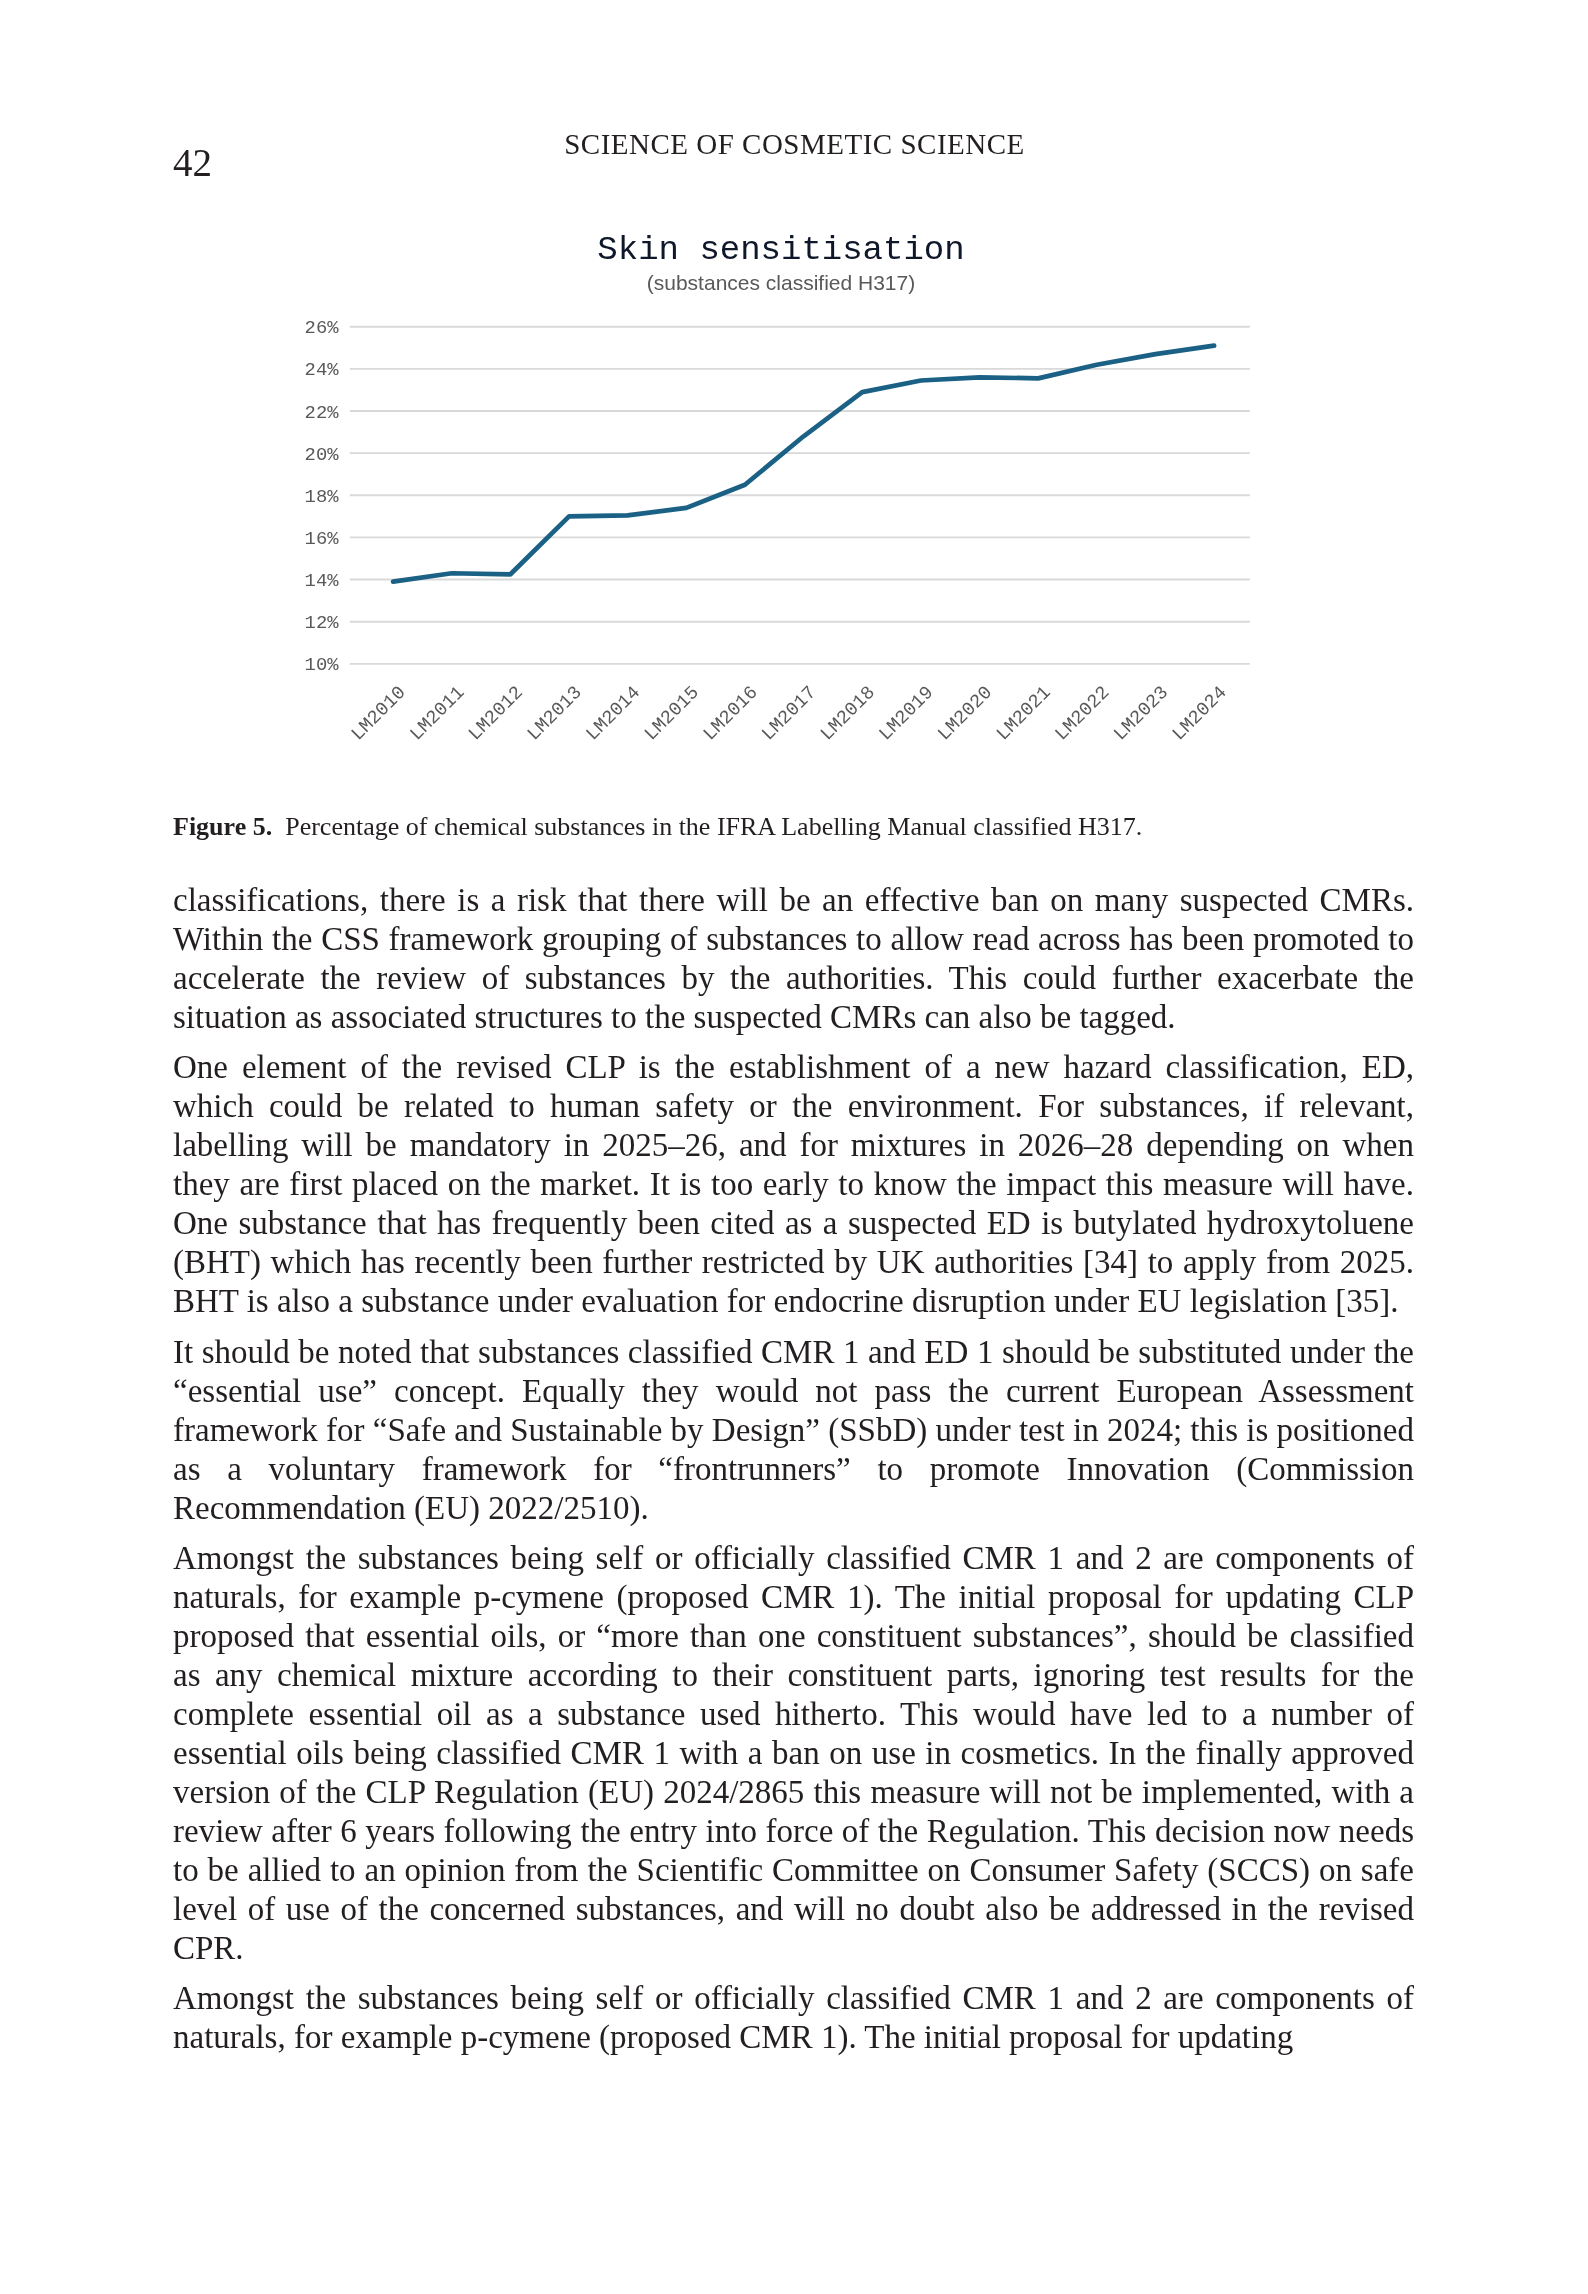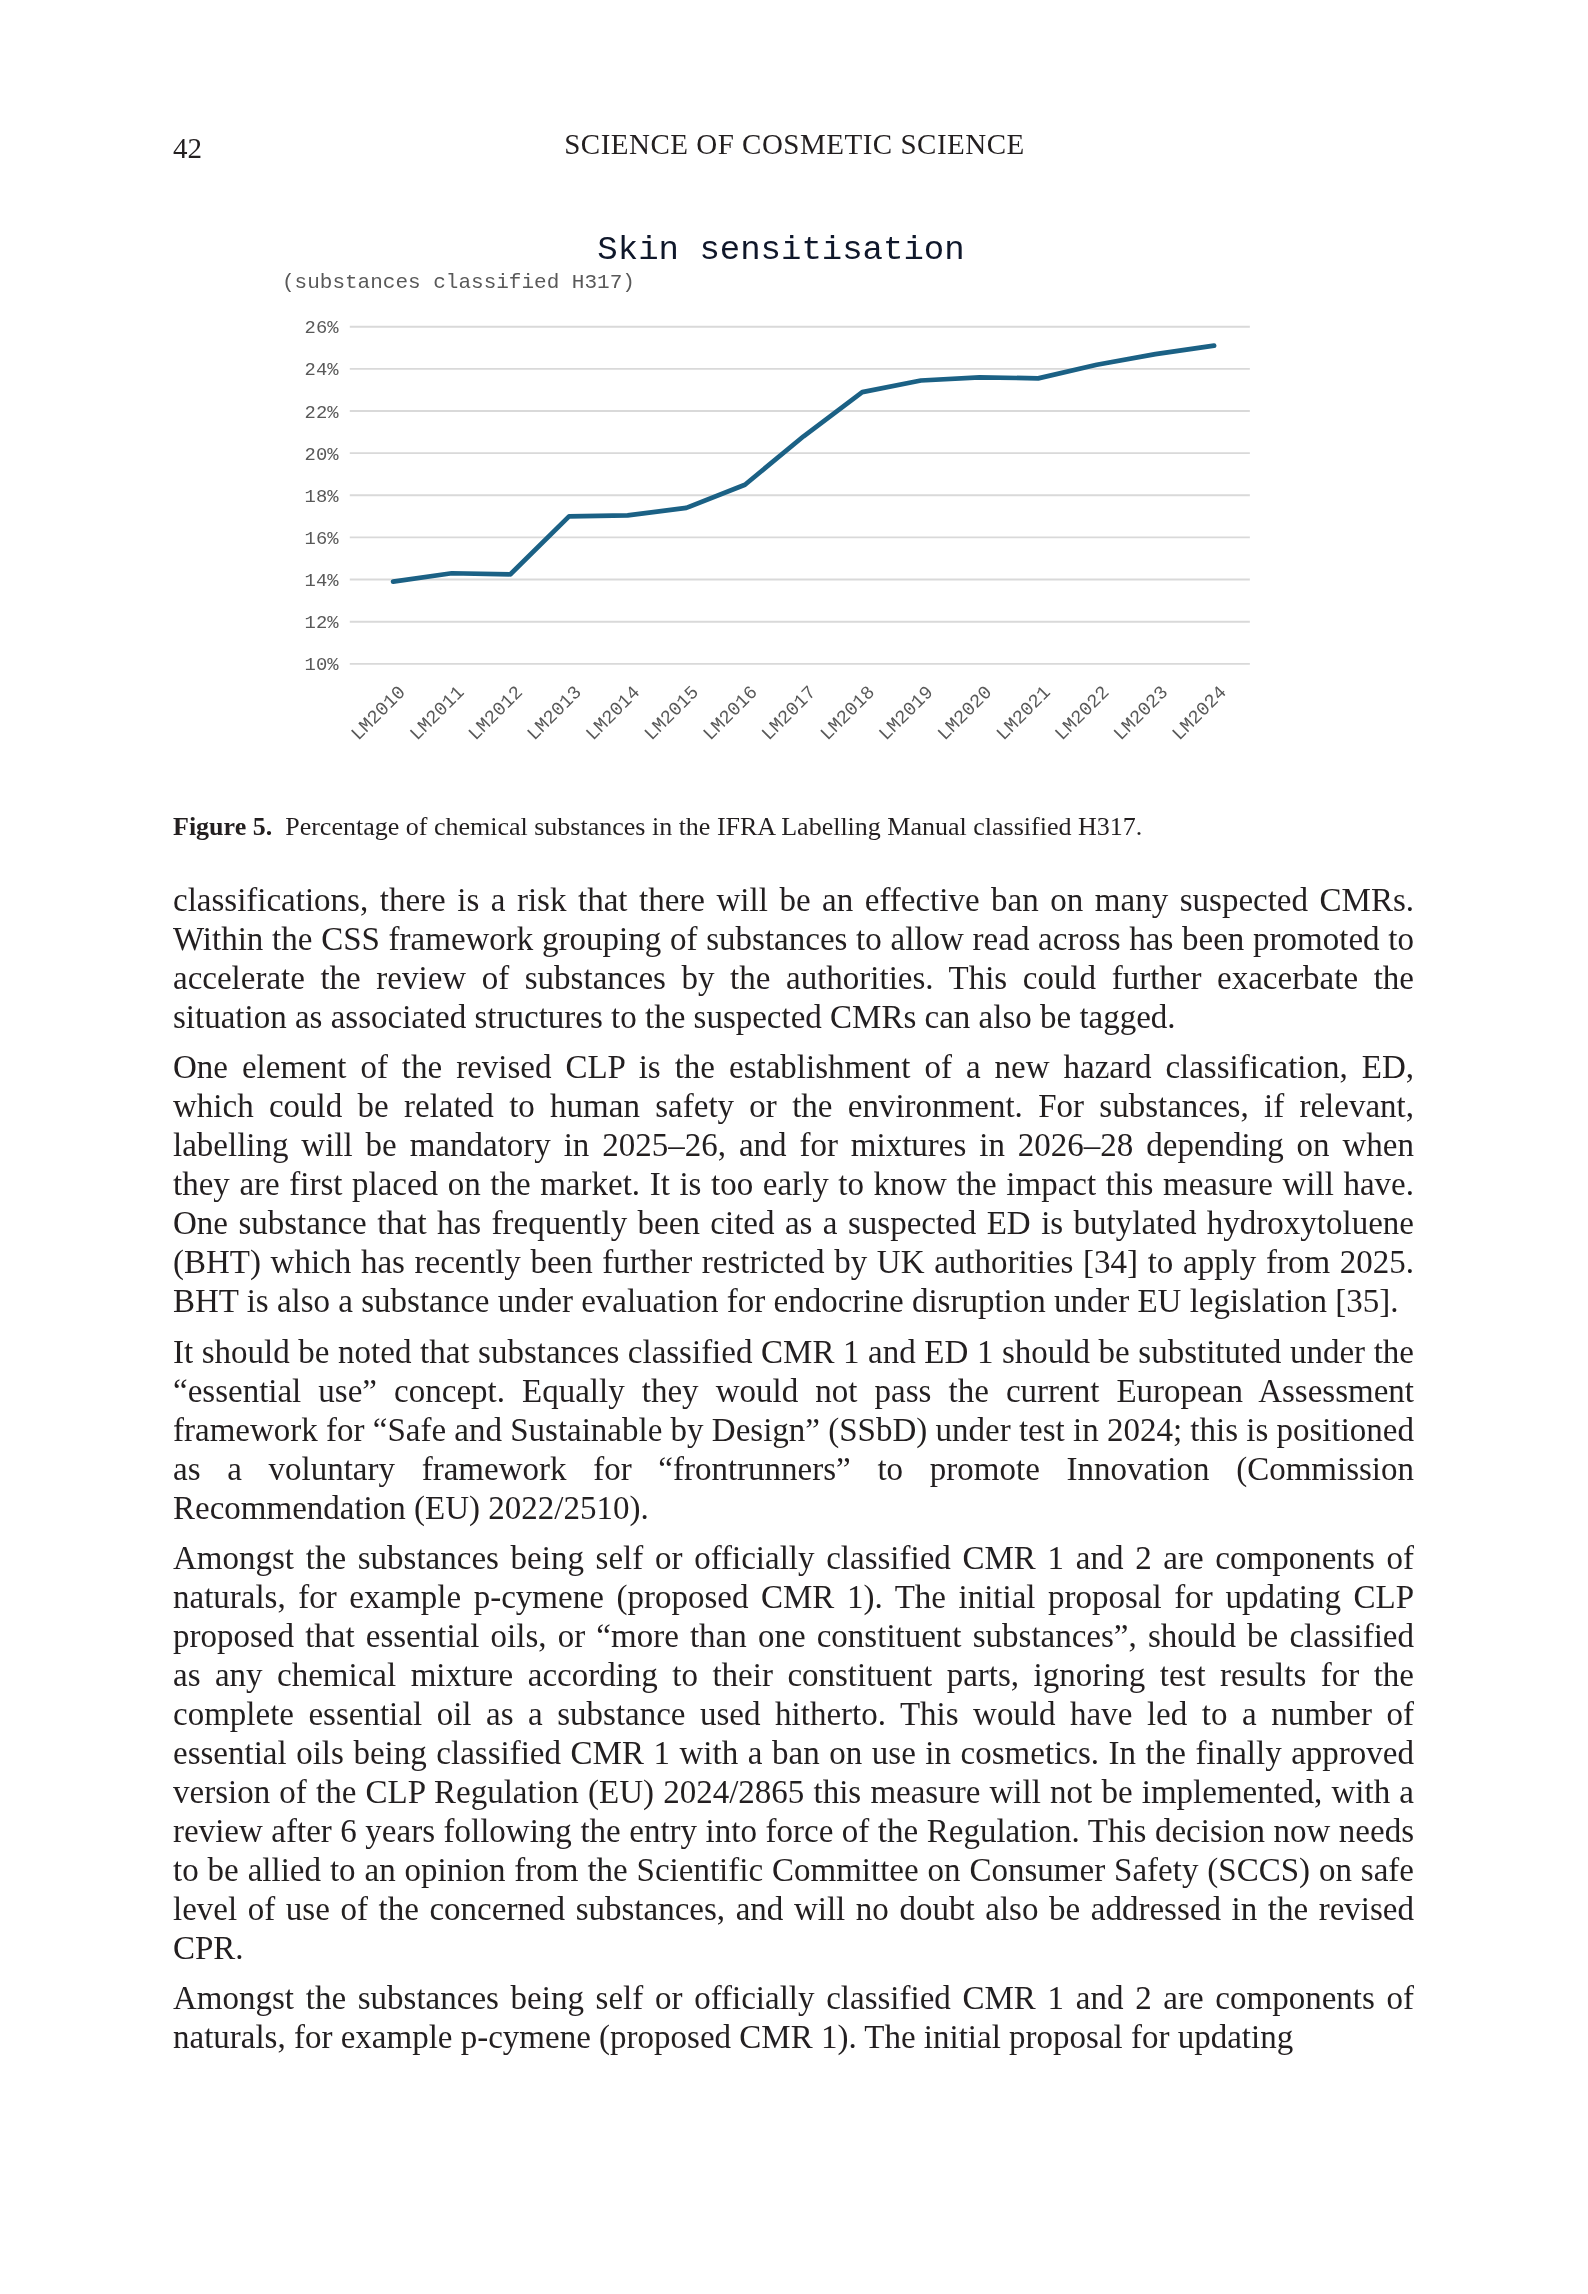--- a/index.html
+++ b/index.html
@@ -1,29 +1,29 @@
 <!DOCTYPE html>
 <html style="font-size:15px"><head>
 <meta charset="utf-8">
 <style>
   html, body { margin: 0; padding: 0; background: #ffffff; }
   body { width: 1589px; height: 2295px; position: relative; overflow: hidden;
          font-family: "Liberation Serif", "DejaVu Serif", serif; color: #231f20; }
 
   .running-head { position: absolute; top: 128px; left: 173px; right: 173px; height: 38px; }
-  .page-number { position: absolute; left: 0; top: 4px; font-size: 29px; }
+  .page-number { position: absolute; left: 0; top: 12px; font-size: 39px; }
   .journal-title { position: absolute; left: 0; right: 0; text-align: center; top: 0;
                    font-size: 29px; letter-spacing: 0.5px; }
 
   .chart-wrap { position: absolute; left: 282px; top: 222px; width: 998px; height: 556px; }
   .chart-title { position: absolute; left: 0; right: 0; top: 9.4px; text-align: center;
                  font-family: "Liberation Mono", "DejaVu Sans Mono", monospace;
                  font-size: 34px; color: #0f172a; }
-  .chart-subtitle { position: absolute; left: 0; right: 0; top: 49px; 
-                    font-family: Liberation Mono, monospace;
+  .chart-subtitle { position: absolute; left: 0; right: 0; top: 49px; text-align: center;
+                    font-family: Liberation Sans, sans-serif;
                     font-size: 21px; color: #595959; }
   svg.chart { position: absolute; left: 0; top: 0; width: 998px; height: 556px; overflow: visible; }
   svg.chart text { font-family: "Liberation Mono", "DejaVu Sans Mono", monospace; fill: #595959; }
 
   .figure-caption { position: absolute; left: 173px; top: 812px; font-size: 26px; color: #231f20; }
   .figure-caption .label { font-weight: bold; }
 
   .body-text { position: absolute; left: 173px; width: 1241px; top: 881px; }
   .body-text p { margin: 0 0 11.3px 0; font-size: 33px; line-height: 39px; text-align: justify;
                  hyphens: none; }

